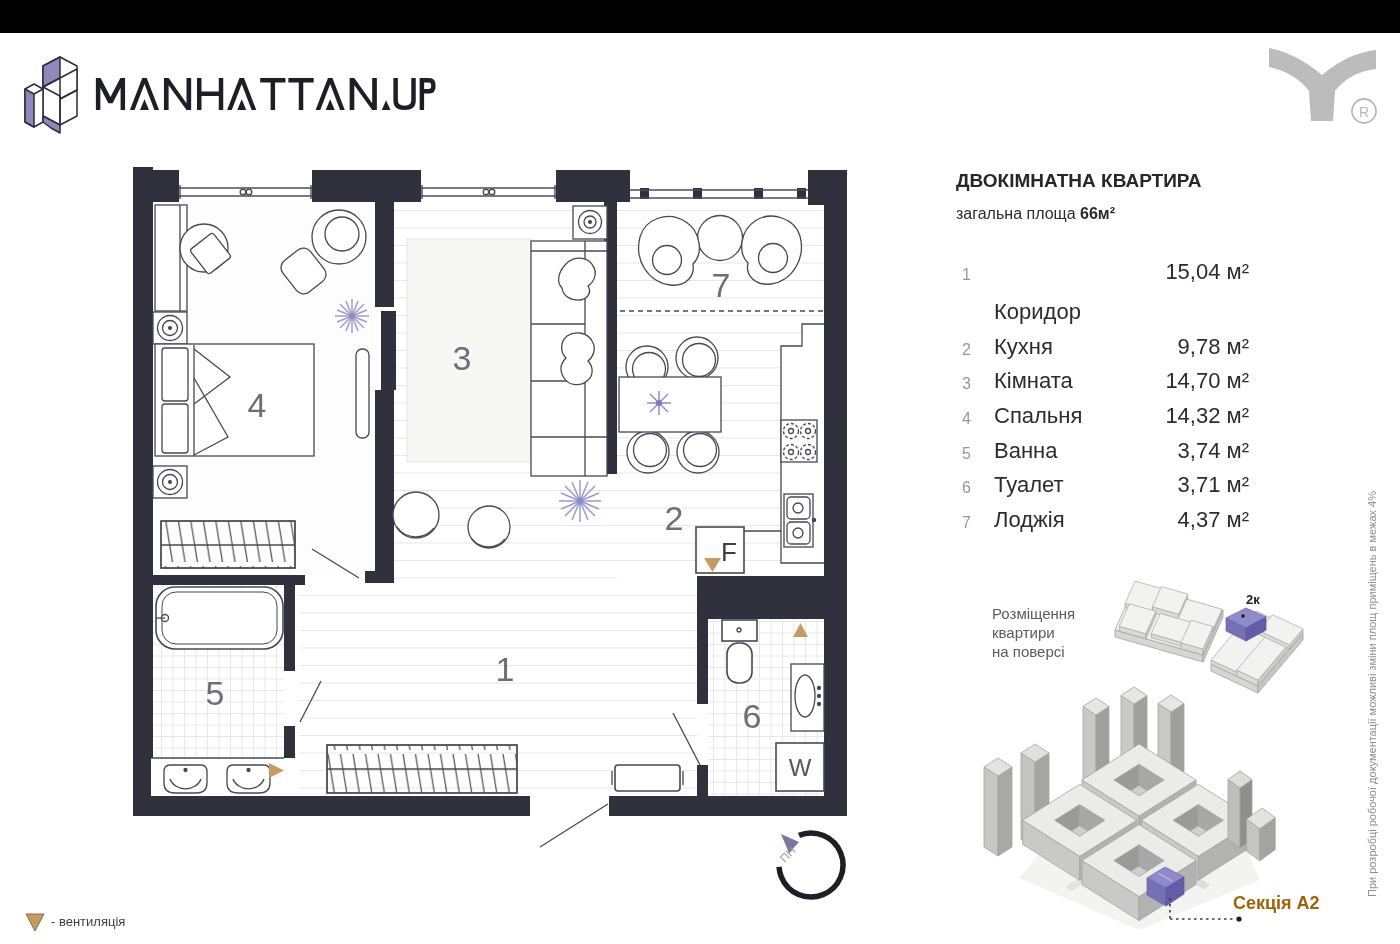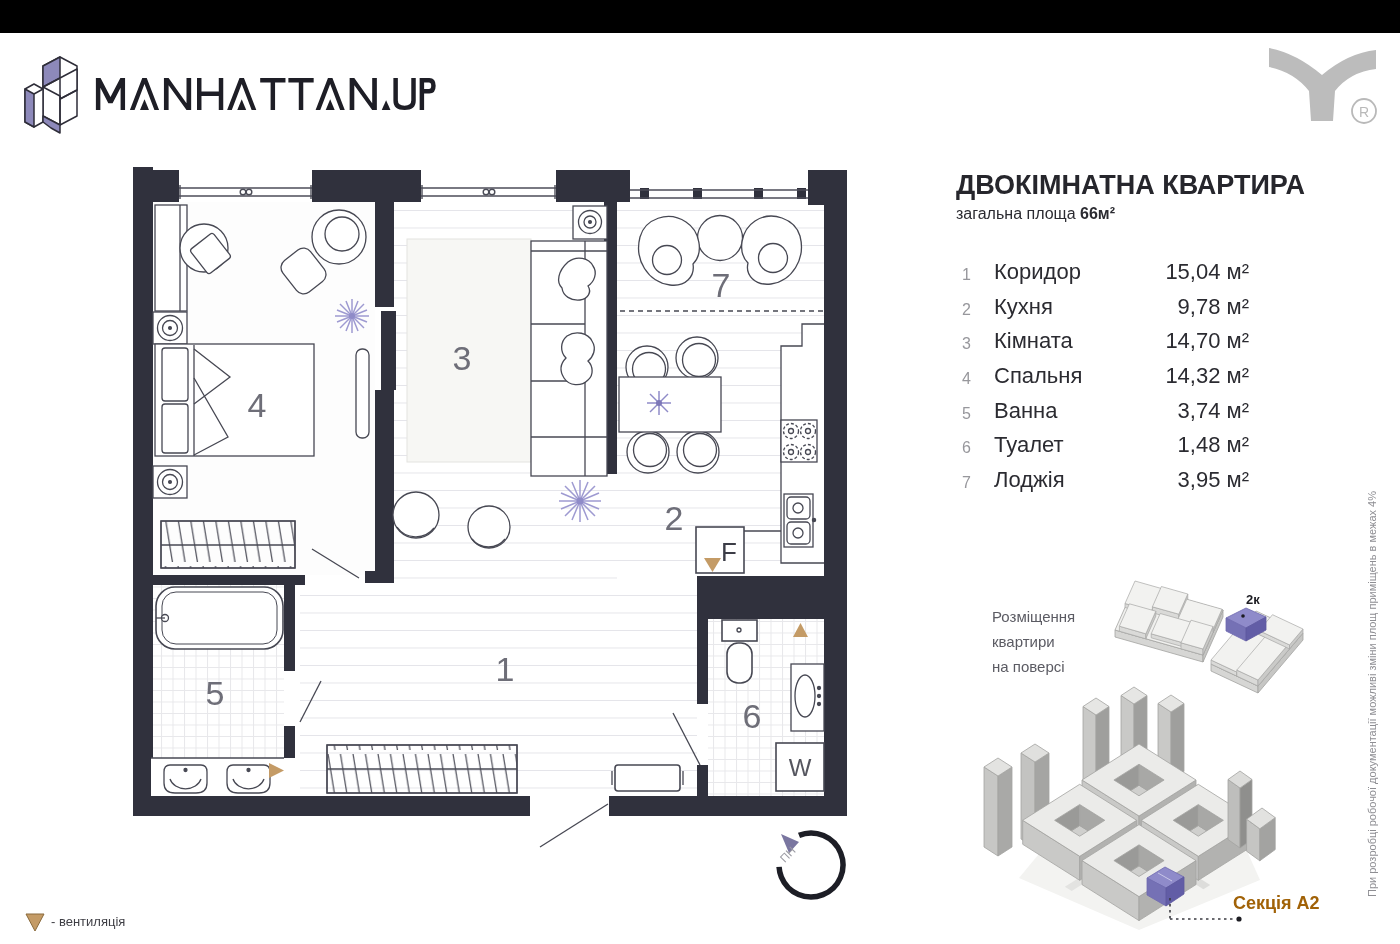--- a/index.html
+++ b/index.html
@@ -67,28 +67,28 @@
     </g>
   </g>
 </svg>
 
 <svg class="abs" style="left:1262px;top:44px;" width="125" height="85" viewBox="0 0 125 85">
   <path d="M7,4 Q34,9 60,31 Q86,9 114,6 L114,25 Q88,28 73,47 L71,77 L49,77 L47,47 Q32,28 7,23 Z" fill="#bcbcbc"></path>
   <circle cx="102" cy="67" r="12" fill="none" stroke="#b9b9b9" stroke-width="1.8"></circle>
   <text x="102" y="72.5" font-size="14" fill="#b9b9b9" text-anchor="middle" font-family="Liberation Sans">R</text>
 </svg>
 
-<div class="abs" style="left:956px;top:170px;font-size:27px;font-weight:700;color:#26262c;letter-spacing:0px;">ДВОКІМНАТНА КВАРТИРА</div>
+<div class="abs" style="left:956px;top:170px;font-size:19px;font-weight:700;color:#26262c;letter-spacing:0px;">ДВОКІМНАТНА КВАРТИРА</div>
 
 <div class="abs" style="left:956px;top:205px;font-size:16px;color:#2b2b31;">загальна площа <b>66м²</b></div>
 
 <div class="abs" style="left:957px;top:261px;width:292px;font-size:22px;line-height:22px;color:#2b2b31;">
   <div style="display:flex;margin-bottom:12.7px;">
       <span style="width:14px;text-align:right;font-size:16px;color:#97979c;position:relative;top:3px;">1</span>
-      <span style="margin-left:23px;">Коридор</span>
+      <span style="margin-left:23px;margin-top:40px;">Коридор</span>
       <span style="margin-left:auto;">15,04 м²</span>
     </div>
   <div style="display:flex;margin-bottom:12.7px;">
       <span style="width:14px;text-align:right;font-size:16px;color:#97979c;position:relative;top:3px;">2</span>
       <span style="margin-left:23px;">Кухня</span>
       <span style="margin-left:auto;text-align:center;">9,78 м²</span>
     </div>
   <div style="display:flex;margin-bottom:12.7px;">
       <span style="width:14px;text-align:right;font-size:16px;color:#97979c;position:relative;top:3px;">3</span>
       <span style="margin-left:23px;">Кімната</span>
@@ -100,30 +100,30 @@
       <span style="margin-left:auto;">14,32 м²</span>
     </div>
   <div style="display:flex;margin-bottom:12.7px;">
       <span style="width:14px;text-align:right;font-size:16px;color:#97979c;position:relative;top:3px;">5</span>
       <span style="margin-left:23px;">Ванна</span>
       <span style="margin-left:auto;">3,74 м²</span>
     </div>
   <div style="display:flex;margin-bottom:12.7px;">
       <span style="width:14px;text-align:right;font-size:16px;color:#97979c;position:relative;top:3px;">6</span>
       <span style="margin-left:23px;">Туалет</span>
-      <span style="margin-left:auto;">1,48 м²</span>
+      <span style="margin-left:auto;">3,71 м²</span>
     </div>
   <div style="display:flex;">
       <span style="width:14px;text-align:right;font-size:16px;color:#97979c;position:relative;top:3px;">7</span>
       <span style="margin-left:23px;">Лоджія</span>
-      <span style="margin-left:auto;">3,95 м²</span>
+      <span style="margin-left:auto;">4,37 м²</span>
     </div>
 </div>
 
-<div class="abs" style="left:992px;top:604px;font-size:15px;line-height:25px;color:#5b5b63;">Розміщення<br>квартири<br>на поверсі</div>
+<div class="abs" style="left:992px;top:604px;font-size:15px;line-height:19px;color:#5b5b63;">Розміщення<br>квартири<br>на поверсі</div>
 
 <div class="abs" style="left:1233px;top:893px;font-size:18px;font-weight:700;color:#a16207;">Секція А2</div>
 
 <div class="abs" style="left:1137px;top:688px;width:470px;font-size:11px;color:#8e8e93;transform:rotate(-90deg);transform-origin:center;text-align:center;">При розробці робочої документації можливі зміни площ приміщень в межах 4%</div>
 
 <div class="abs" style="left:24px;top:909px;">
   <svg width="160" height="26" viewBox="0 0 160 26">
     <polygon points="2,5 20,5 11,22" fill="#c49b66" stroke="#8a6a3c" stroke-width="1"></polygon>
     <text x="27" y="17" font-size="13" fill="#3e3e44" font-family="Liberation Sans">- вентиляція</text>
   </svg>

